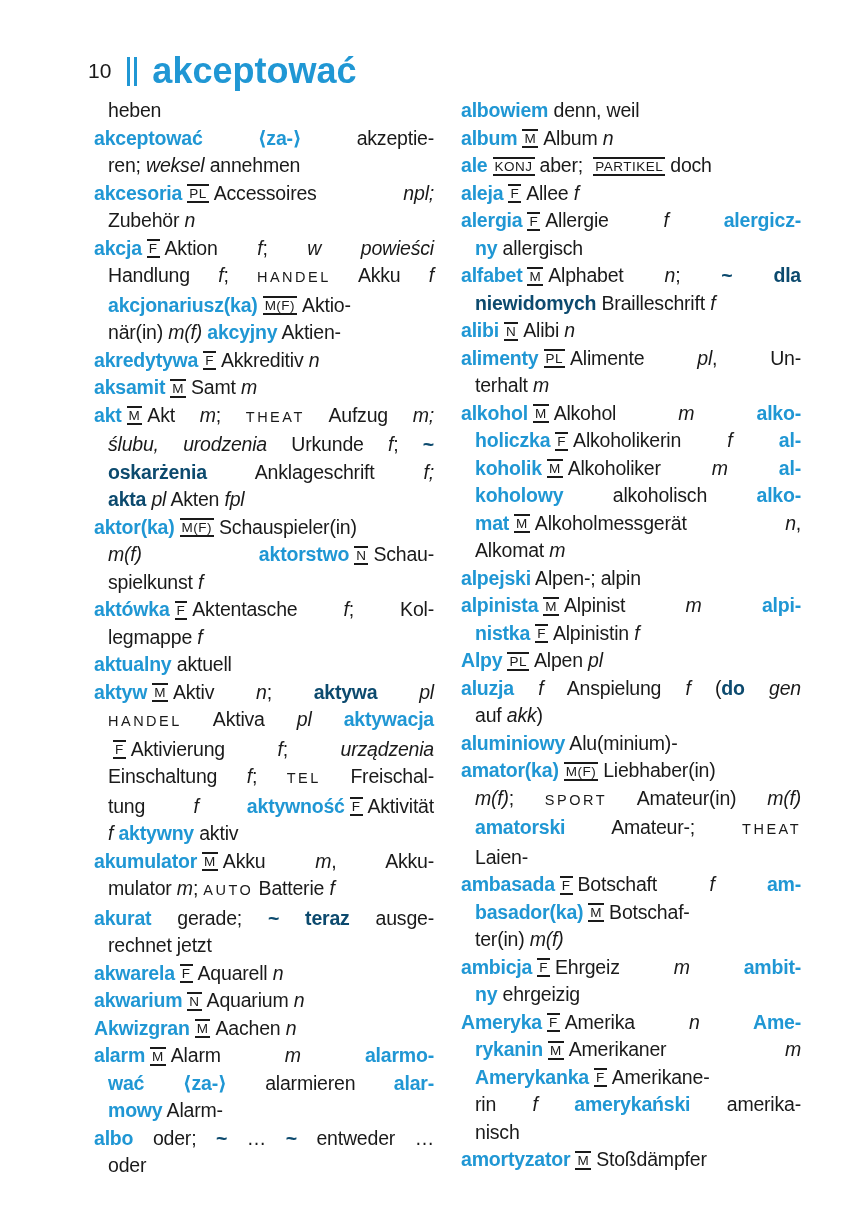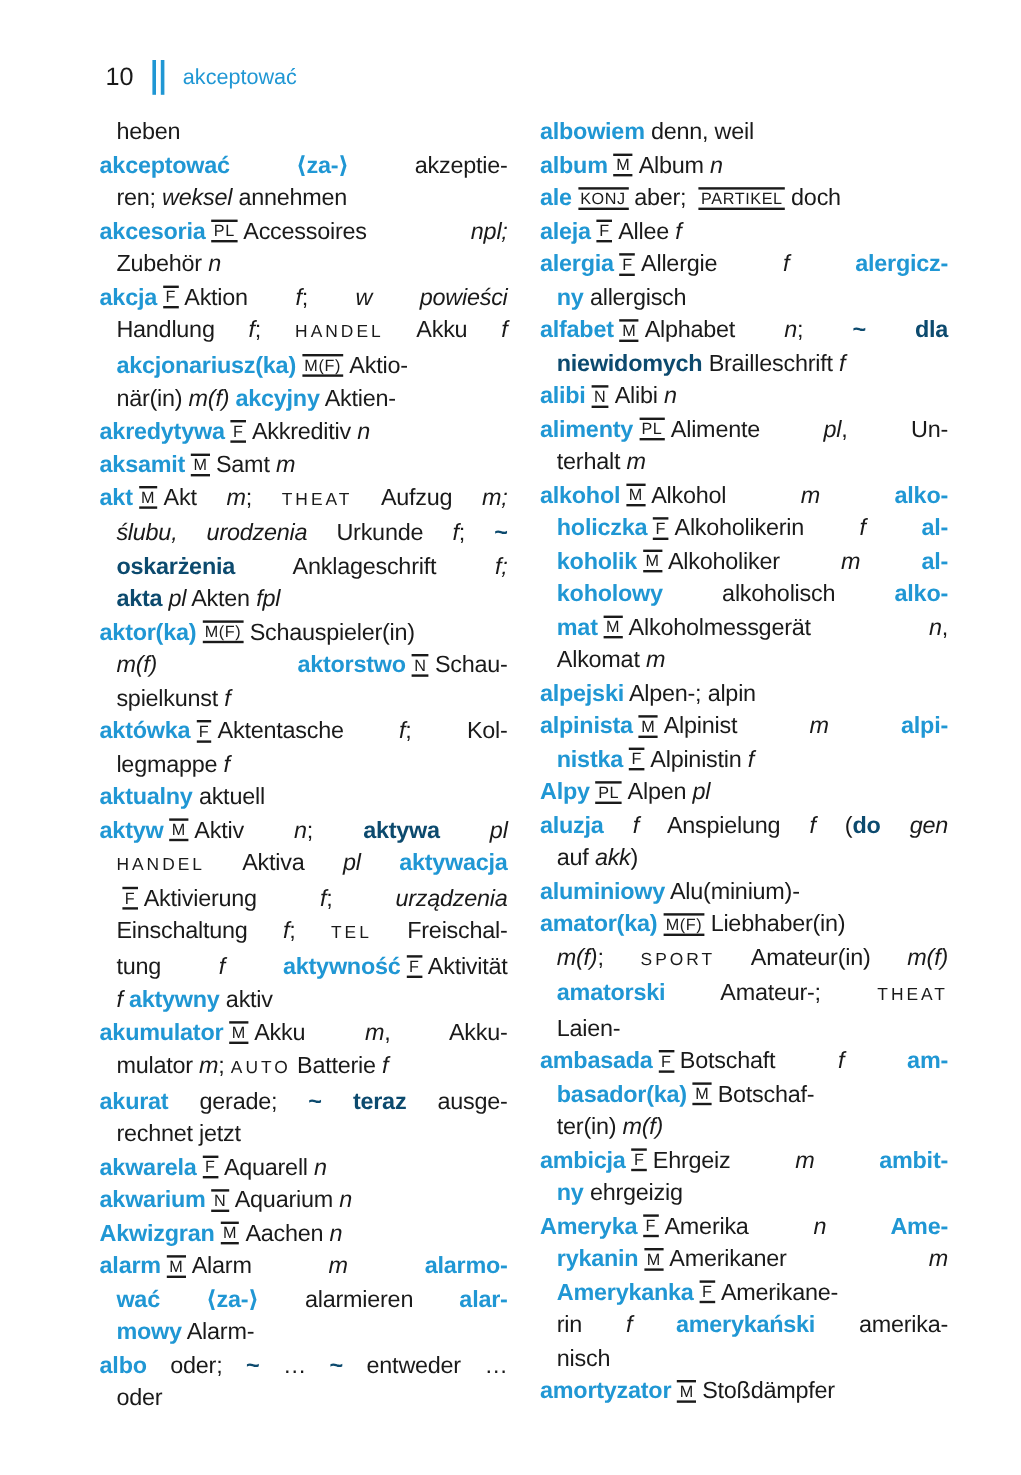--- a/index.html
+++ b/index.html
@@ -8,23 +8,23 @@
     font-family:"Liberation Sans","DejaVu Sans",sans-serif;
     color:#1a1a1a; overflow:hidden;
   }
   
   .hdr { position:absolute; top:50px; left:88px; display:flex; align-items:center; }
   .hdr .pgnum { font-size:21px; color:#1a1a1a; letter-spacing:0; }
   .hdr .dbar {
     display:inline-block; width:4px; height:29px; margin:0 15px 0 16px;
     border-left:3px solid var(--accent); border-right:3px solid var(--accent);
   }
-  .hdr .hw { font-size:18px; font-weight:400; color:var(--accent); letter-spacing:0; }
+  .hdr .hw { font-size:36px; font-weight:700; color:var(--accent); letter-spacing:0; }
   
-  .cols { position:absolute; top:97px; left:83px; width:707px; display:flex; gap:27px; }
+  .cols { position:absolute; top:97px; left:94px; width:707px; display:flex; gap:27px; }
   .col { width:340px; }
   .entry { margin:0; }
   .line {
     font-size:19.5px; line-height:27.5px; letter-spacing:-0.2px;
     text-align:left; min-height:27.5px;
   }
   .line.just { text-align:justify; text-align-last:justify; }
   .line.ind { padding-left:14px; }
   .entry.cont .line { padding-left:14px; }
   

